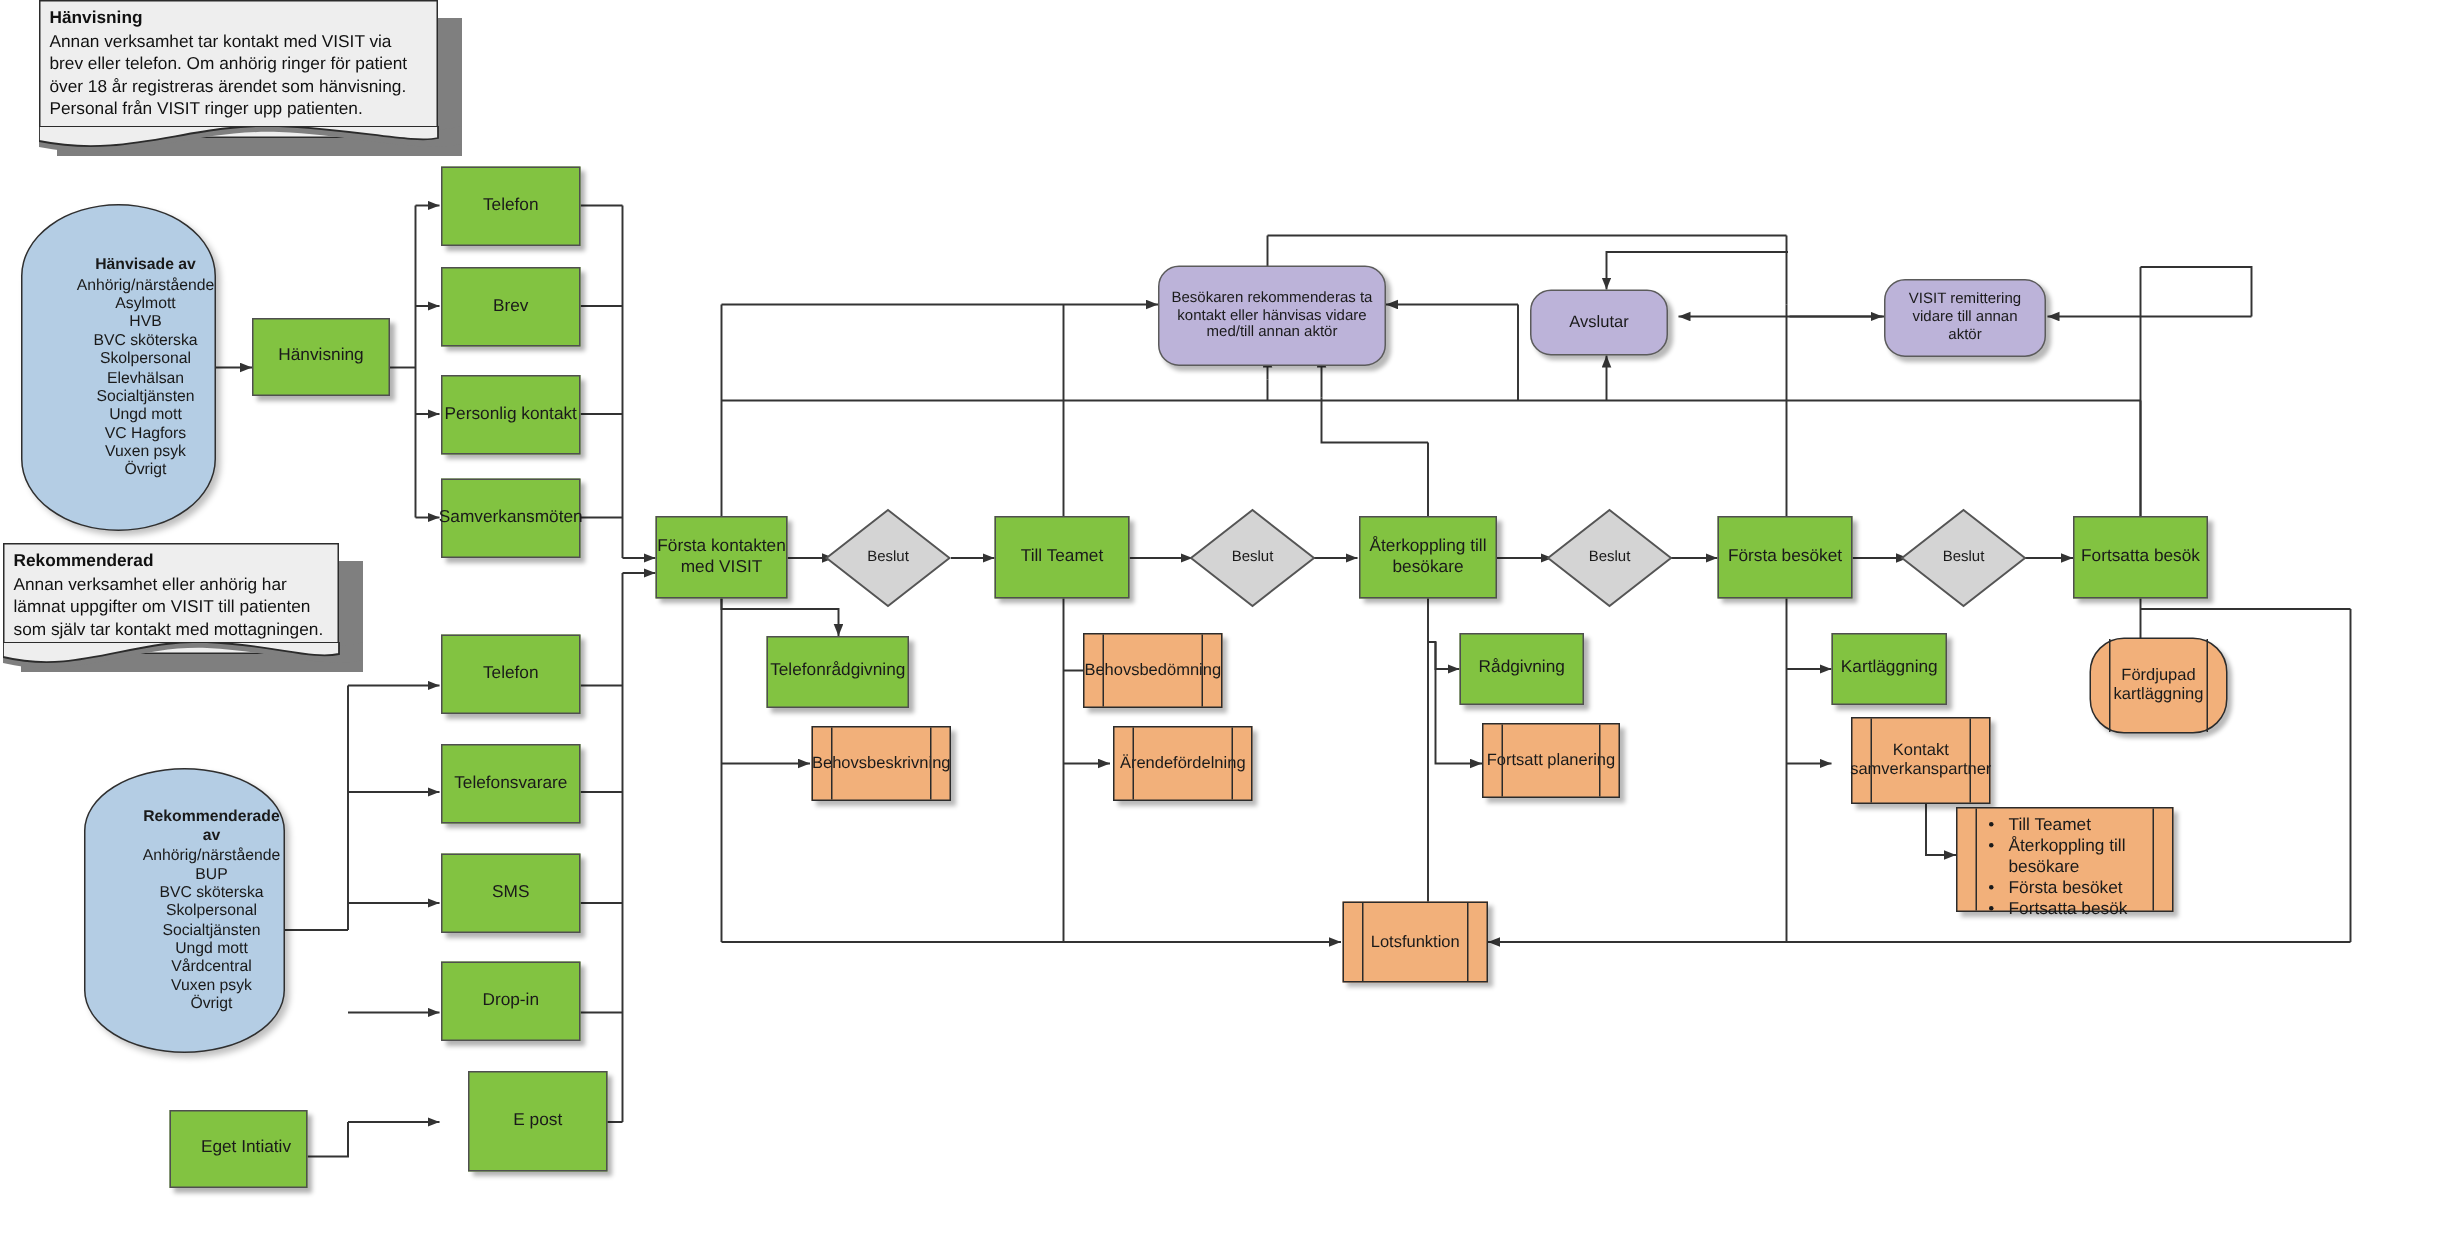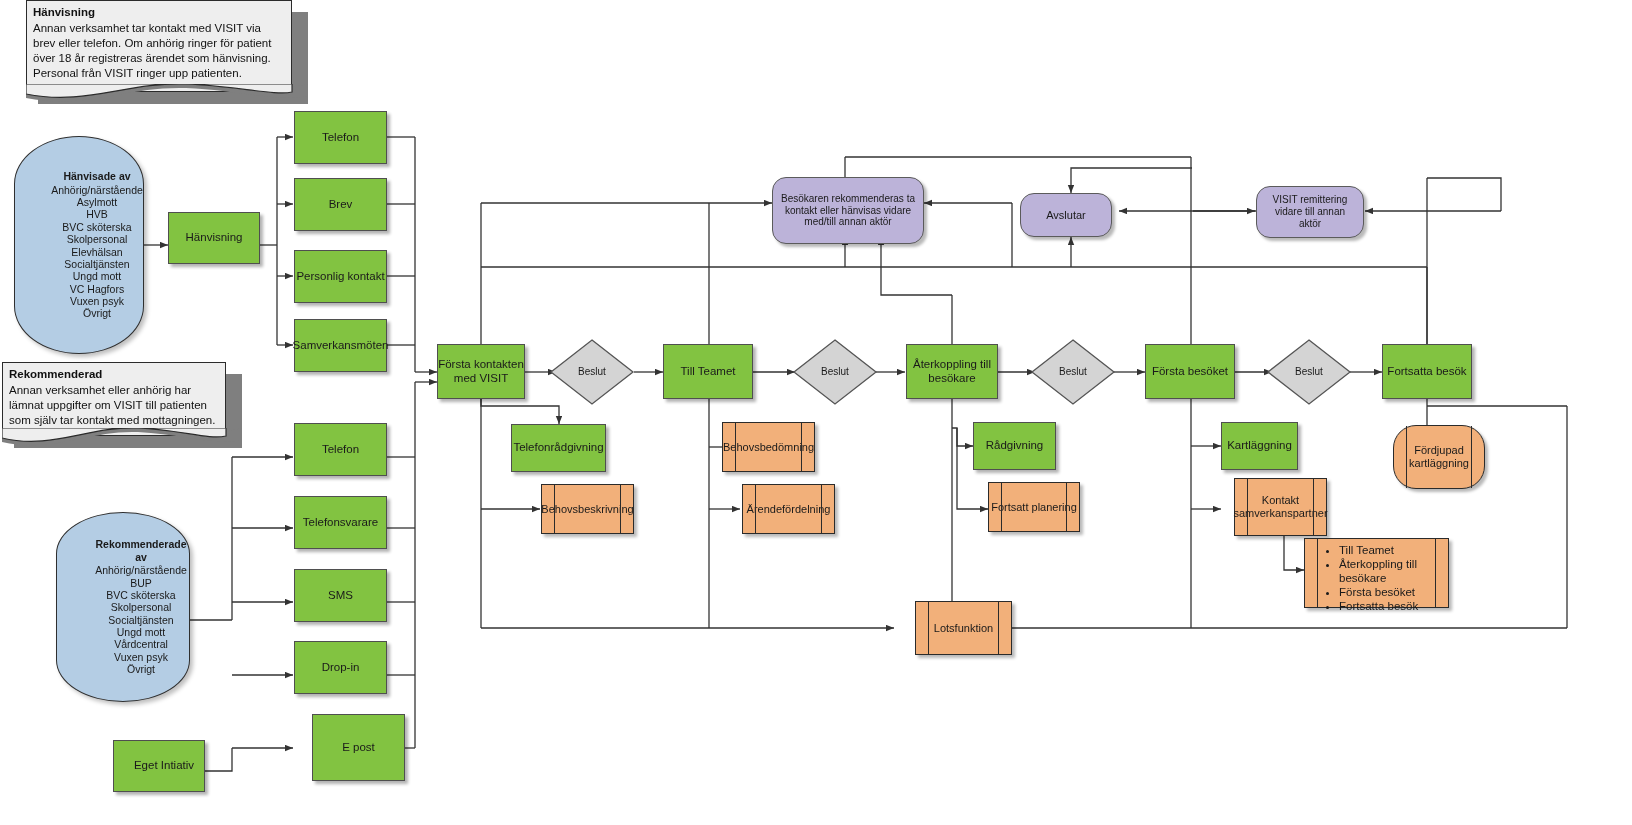--- a/index.html
+++ b/index.html
@@ -322,21 +322,21 @@
   </div>
   <div class="node pre" style="left:988px;top:482px;width:92px;height:50px;">
     <span>Fortsatt planering</span>
   </div>
   <div class="node pre" style="left:1234px;top:478px;width:93px;height:58px;">
     <span>Kontakt samverkanspartner</span>
   </div>
   <div class="node pre" style="left:1393px;top:425px;width:92px;height:64px;border-radius:23px;">
     <span>Fördjupad kartläggning</span>
   </div>
-  <div class="node pre" style="left:895px;top:601px;width:97px;height:54px;margin-left:20px;">
+  <div class="node pre" style="left:895px;top:601px;width:97px;height:54px;">
     <span>Lotsfunktion</span>
   </div>
 
   <div class="node pre listbox" style="left:1304px;top:538px;width:145px;height:70px;">
     <ul>
       <li>Till Teamet</li>
       <li>Återkoppling till besökare</li>
       <li>Första besöket</li>
       <li>Fortsatta besök</li>
     </ul>

